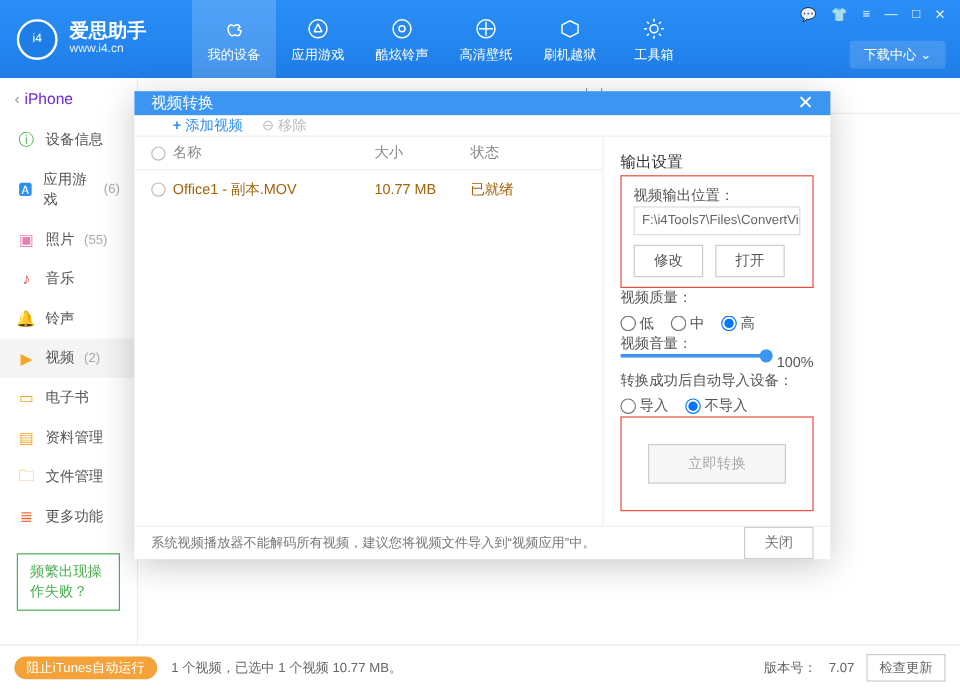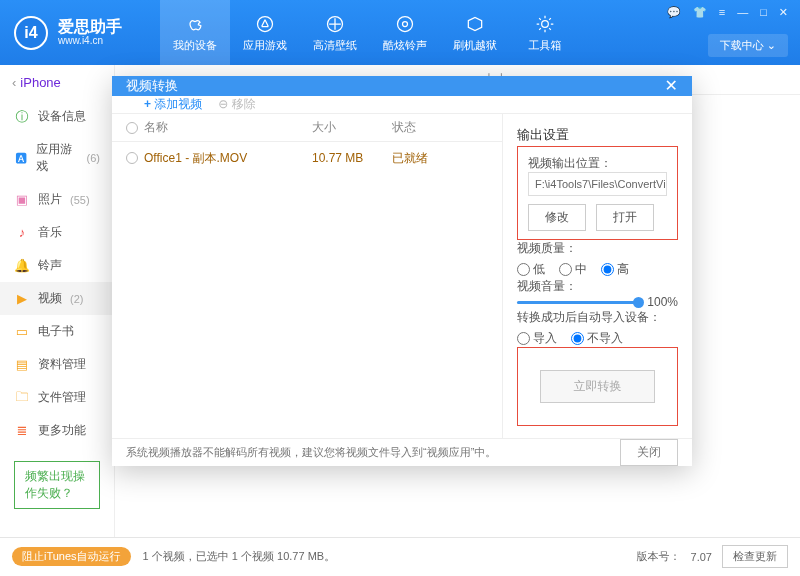--- a/index.html
+++ b/index.html
@@ -1,19 +1,19 @@
 <!DOCTYPE html>
 <html><head>
 <meta charset="utf-8">
 <style>
 *{margin:0;padding:0;box-sizing:border-box;font-family:"Microsoft YaHei","PingFang SC",sans-serif}
 body{width:800px;height:576px;background:#fff;overflow:hidden;font-size:12px;color:#333}
 .hdr{height:65px;background:linear-gradient(#2a8ff7,#1f7de8);display:flex;align-items:center;color:#fff;position:relative}
 .logo-wrap{width:160px;display:flex;align-items:center;padding-left:14px;gap:10px}
-.logo-ico{width:34px;height:34px;border:2px solid #fff;border-radius:50%;display:flex;align-items:center;justify-content:center;font-weight:700;font-size:16px;background:#1f7de8}
+.logo-ico{width:34px;height:34px;border:2px solid #fff;border-radius:50%;display:flex;align-items:center;justify-content:center;font-weight:400;font-size:10px;background:#1f7de8}
 .logo-txt{font-size:16px;font-weight:600;line-height:1}
 .logo-url{font-size:10px;opacity:.9}
 .nav{display:flex;height:100%}
 .nav-item{width:70px;display:flex;flex-direction:column;align-items:center;justify-content:center;gap:3px;font-size:11px;cursor:pointer}
 .nav-item.active{background:rgba(255,255,255,.18)}
 .nav-ico{width:22px;height:22px;display:flex;align-items:center;justify-content:center}
 .nav-ico svg{stroke:#fff;fill:none;stroke-width:1.5}
 .hdr-right{position:absolute;right:12px;top:6px;display:flex;gap:12px;font-size:11px}
 .hdr-right span{cursor:pointer;opacity:.9}
 .dl-btn{position:absolute;right:12px;bottom:8px;background:rgba(255,255,255,.15);padding:4px 12px;border-radius:3px;font-size:11px;cursor:pointer}
@@ -54,21 +54,21 @@
 .radio-c{width:12px;height:12px;border:1px solid #bbb;border-radius:50%;display:inline-block}
 .m-right{width:190px;border-left:1px solid #eee;padding:12px 14px;font-size:12px;color:#555;display:flex;flex-direction:column;}
 .m-sec-title{font-size:13px;color:#333;margin-bottom:2px}
 .red-box{border:1.5px solid #e74c3c;padding:8px 10px}
 .path-box{border:1px solid #ddd;padding:5px 6px;font-size:11px;color:#666;overflow:hidden;white-space:nowrap}
 .btn-row{display:flex;gap:10px;margin-top:8px}
 .btn{border:1px solid #ccc;padding:4px 16px;cursor:pointer;background:#fff;font-size:12px}
 .rg{display:flex;gap:14px;align-items:center;margin-top:4px}
 .rg label{display:flex;align-items:center;gap:3px}
 .rg input{margin:0}
-.slider-wrap{display:flex;align-items:center;gap:8px}
+.slider-wrap{display:flex;align-items:flex-start;gap:8px}
 .slider{flex:1;height:3px;background:#ddd;position:relative;border-radius:2px}
 .slider-fill{position:absolute;left:0;top:0;height:100%;width:100%;background:#3b95f1;border-radius:2px}
 .slider-thumb{position:absolute;right:-5px;top:-4px;width:11px;height:11px;border-radius:50%;background:#3b95f1}
 .go-btn{border:1px solid #ccc;color:#aaa;text-align:center;padding:7px 0;width:100%;background:#f7f7f7}
 .m-foot{height:38px;border-top:1px solid #eee;display:flex;align-items:center;padding:0 14px;font-size:11px;color:#777;gap:10px}
 .m-foot .close{margin-left:auto}
 </style>
 </head>
 <body>
 
@@ -95,33 +95,33 @@
             <circle cx="12" cy="12" r="9"></circle>
             <path d="M8 15h8M12 7l-4 8M12 7l4 8"></path>
           </svg>
         </span>
         <span>应用游戏</span>
       </div>
     <div class="nav-item">
         <span class="nav-ico">
           <svg viewBox="0 0 24 24" width="20" height="20">
             <circle cx="12" cy="12" r="9"></circle>
+            <circle cx="12" cy="12" r="3"></circle>
+          </svg>
+        </span>
+        <span>酷炫铃声</span>
+      </div>
+    <div class="nav-item">
+        <span class="nav-ico">
+          <svg viewBox="0 0 24 24" width="20" height="20">
+            <circle cx="12" cy="12" r="9"></circle>
             <path d="M12 5v14M5 12h14"></path>
           </svg>
         </span>
         <span>高清壁纸</span>
-      </div>
-    <div class="nav-item">
-        <span class="nav-ico">
-          <svg viewBox="0 0 24 24" width="20" height="20">
-            <circle cx="12" cy="12" r="9"></circle>
-            <circle cx="12" cy="12" r="3"></circle>
-          </svg>
-        </span>
-        <span>酷炫铃声</span>
       </div>
     <div class="nav-item">
         <span class="nav-ico">
           <svg viewBox="0 0 24 24" width="20" height="20">
             <path d="M4 8l8-4 8 4v8l-8 4-8-4z"></path>
           </svg>
         </span>
         <span>刷机越狱</span>
       </div>
     <div class="nav-item">

